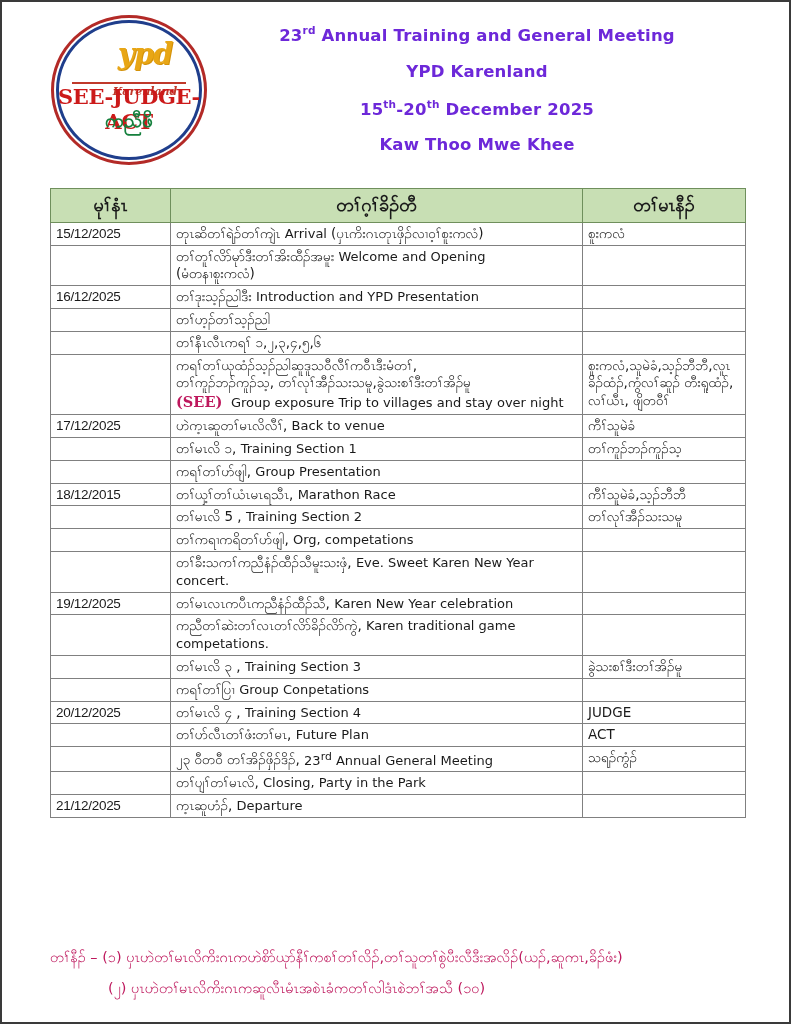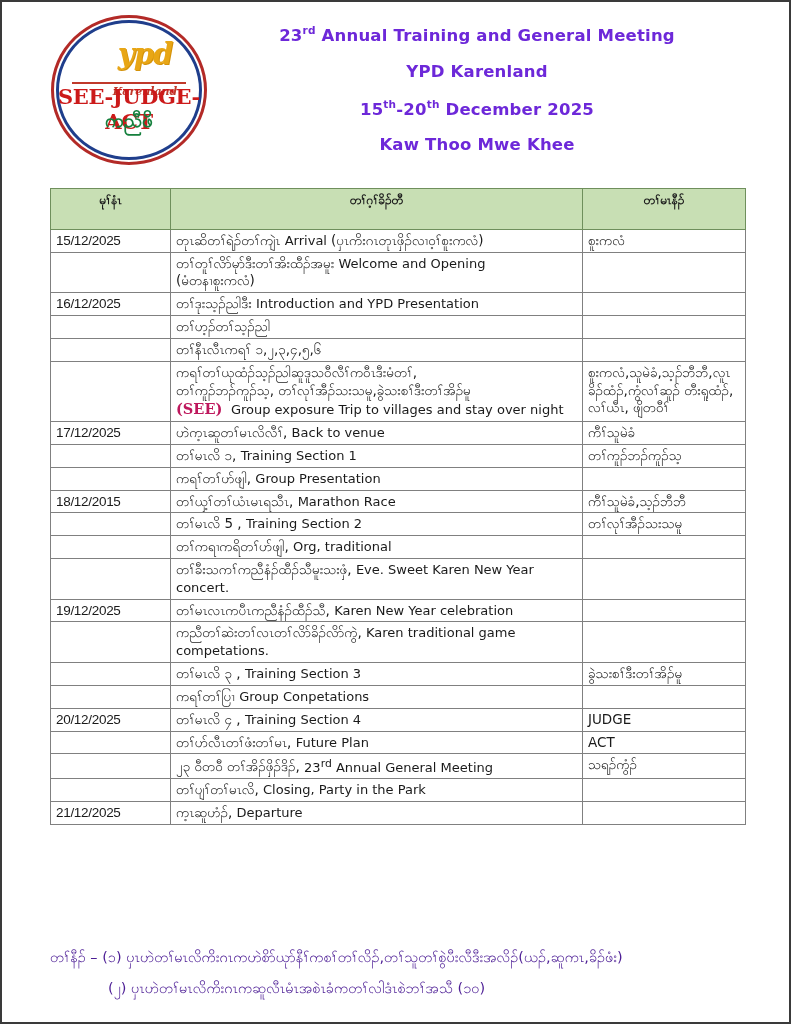--- a/index.html
+++ b/index.html
@@ -140,22 +140,22 @@
     vertical-align: top;
     font-size: 13.5px;
     line-height: 1.32;
     color: #1a1a1a;
     font-weight: normal;
   }
   table.sched thead th {
     background: #c8dfb4;
     text-align: center;
     font-weight: bold;
-    font-size: 12px;
-    padding: 4px 5px 20px;
+    font-size: 18px;
+    padding: 4px 5px 5px;
     border-color: #6f8f5c;
   }
   col.c-date { width: 120px; }
   col.c-act  { width: 412px; }
   col.c-note { width: 163px; }
 
   td.date {
     text-align: left;
     font-size: 17px;
     font-family: "Liberation Sans", sans-serif;
@@ -184,21 +184,21 @@
   .en { font-size: 13px; }
 
   
   .notes {
     position: absolute;
     left: 48px;
     top: 944px;
     width: 700px;
     font-size: 14.5px;
     line-height: 1.55;
-    color: #4c1d95;
+    color: #be185d;
   }
   .notes .n1 { display: block; white-space: nowrap; }
   .notes .n2 { display: block; margin-left: 58px; margin-top: 9px; }
 </style>
 </head>
 <body>
 
 <div class="page">
 
   <div class="header">
@@ -288,21 +288,21 @@
             <td class="act"><span>တၢ်ယှ့ၢ်တၢ်ယံၤမၤရသီၤ, </span><span class="en">Marathon Race</span></td>
             <td class="note">ကီၢ်သူမဲခံ,သ့ၣ်ဘီဘီ</td>
           </tr>
           <tr>
             <td class="date"></td>
             <td class="act"><span>တၢ်မၤလိ 5 , </span><span class="en">Training Section 2</span></td>
             <td class="note">တၢ်လုၢ်အီၣ်သးသမူ</td>
           </tr>
           <tr>
             <td class="date"></td>
-            <td class="act"><span>တၢ်ကရၢကရိတၢ်ဟ်ဖျါ, </span><span class="en">Org, traditional</span></td>
+            <td class="act"><span>တၢ်ကရၢကရိတၢ်ဟ်ဖျါ, </span><span class="en">Org, competations</span></td>
             <td class="note"></td>
           </tr>
           <tr>
             <td class="date"></td>
             <td class="act"><span>တၢ်ခီးသကၢ်ကညီနံၣ်ထီၣ်သီမူးသးဖှံ, </span><span class="en">Eve. Sweet Karen New Year concert.</span></td>
             <td class="note"></td>
           </tr>
           <tr>
             <td class="date">19/12/2025</td>
             <td class="act"><span>တၢ်မၤလၤကပီၤကညီနံၣ်ထီၣ်သီ, </span><span class="en">Karen New Year celebration</span></td>

